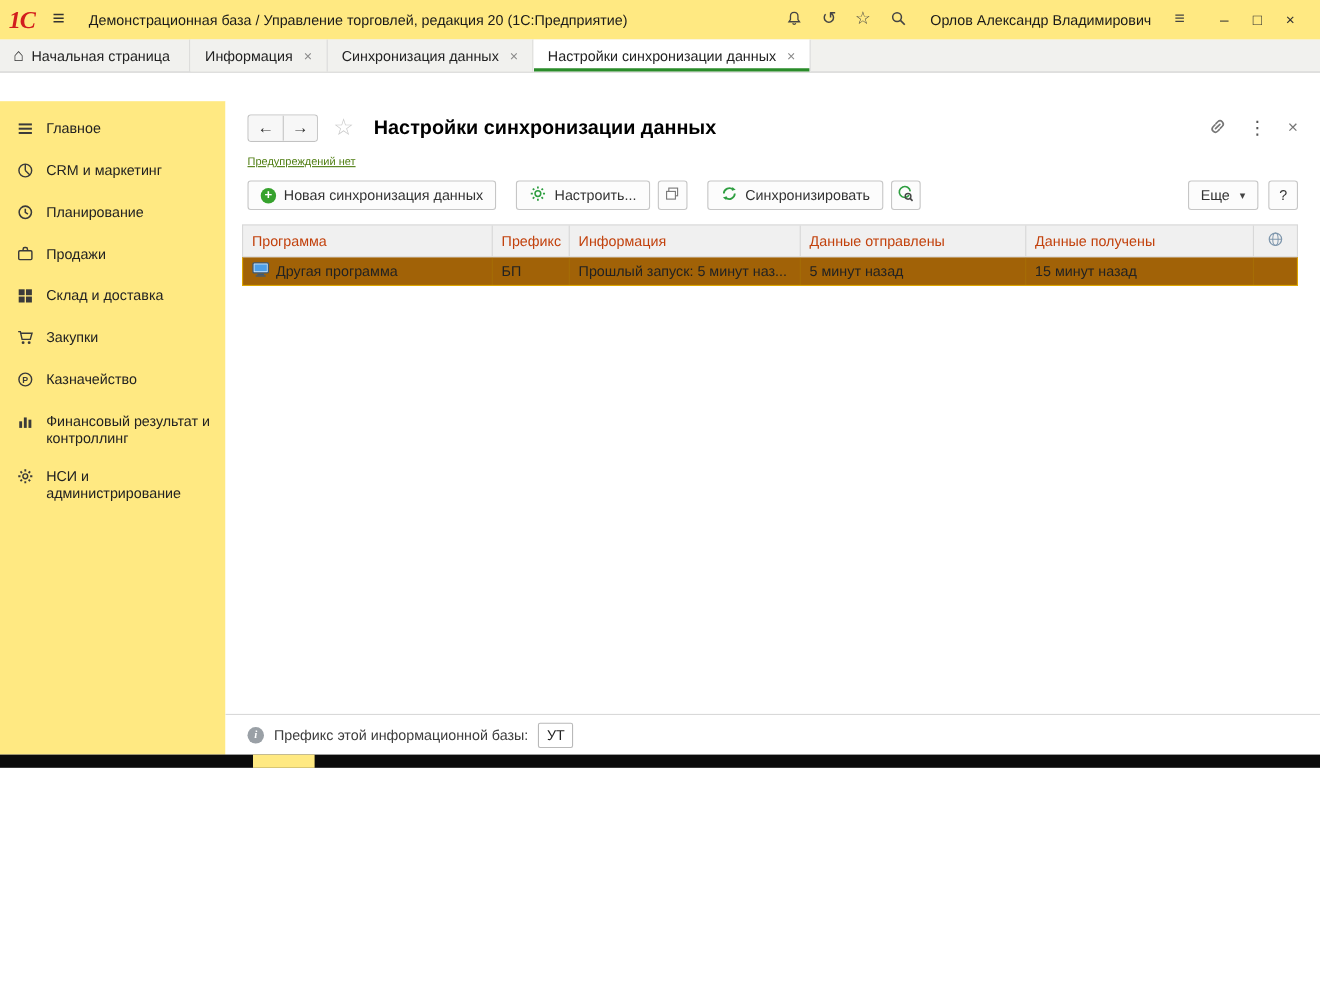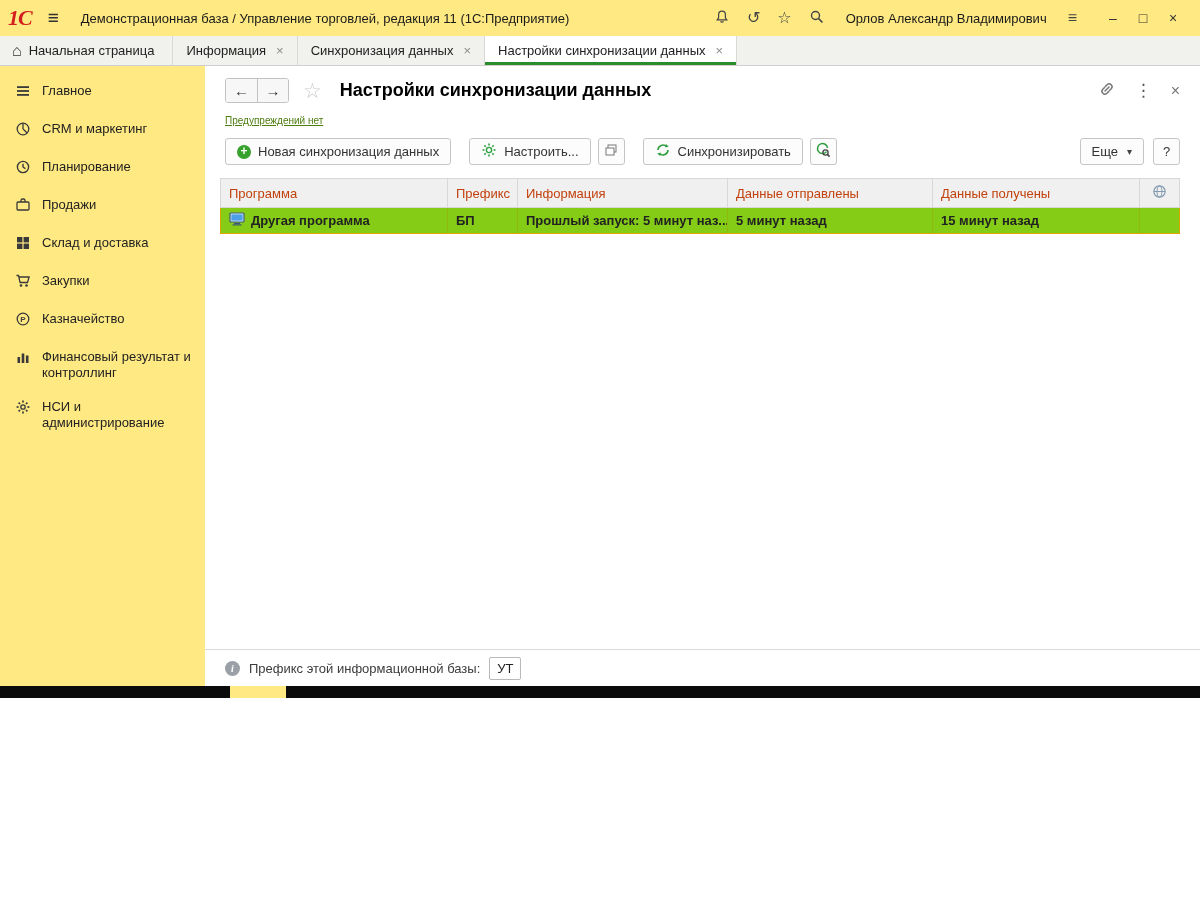--- a/index.html
+++ b/index.html
@@ -20,21 +20,21 @@
 
   
   .tabbar { height:30px; background:#f1f1ee; display:flex; border-bottom:1px solid #cfcfcf; flex:0 0 auto; }
   .home-tab { display:flex; align-items:center; gap:7px; padding:0 18px 0 12px; font-size:13px; color:#222; border-right:1px solid #d8d8d6; cursor:default; }
   .home-glyph { font-size:16px; color:#333; }
   .tab { display:flex; align-items:center; gap:10px; padding:0 13px; font-size:13px; color:#222; border-right:1px solid #d8d8d6; background:#f1f1ee; cursor:default; }
   .tab .x { color:#8a8a8a; font-size:13px; }
   .tab.active { background:#fff; box-shadow: inset 0 -3px 0 0 #2a8c2a; }
 
   
-  .body-row { flex:1; display:flex; min-height:0; }
+  .body-row { flex:1; display:flex; min-height:0;margin-top:26px; }
   .sidebar { width:205px; background:#ffe982; padding-top:8px; overflow:hidden; flex:0 0 auto; }
   .sidebar-item { display:flex; align-items:flex-start; gap:11px; padding:9px 8px 9px 15px; font-size:13px; line-height:16px; color:#222; cursor:default; }
   .sidebar-item svg { flex:0 0 auto; }
 
   .content { flex:1; background:#fff; display:flex; flex-direction:column; min-width:0; }
 
   
   .nav-row { display:flex; align-items:center; padding:12px 20px 0 20px; gap:10px; }
   .nav-btn-group { display:flex; border:1px solid #c2c2c2; border-radius:3px; overflow:hidden; }
   .nav-btn { width:31px; height:23px; display:flex; align-items:center; justify-content:center; background:#f7f7f7; font-size:15px; color:#333; cursor:default; }
@@ -55,21 +55,21 @@
   .sp-lg { width:18px; flex:0 0 auto; } .sp-sm { width:7px; flex:0 0 auto; }
   .toolbar-right { margin-left:auto; display:flex; gap:9px;padding-left:20px; }
   .plus-circle { width:14px; height:14px; border-radius:50%; background:#36a22d; color:#fff; font-size:12px; line-height:13px; text-align:center; font-weight:bold; flex:0 0 auto; }
   .more-arrow { font-size:10px; color:#444; margin-left:2px; }
 
   
   .table { margin:13px 20px 0 15px; }
   .thead { display:flex; border:1px solid #d8d8d8; background:#f0f0f0; }
   .th { height:28px; display:flex; align-items:center; padding:0 8px; border-right:1px solid #d8d8d8; font-size:13px; color:#c2410c; white-space:nowrap; overflow:hidden; }
   .th.last { border-right:none; justify-content:center; padding:0; }
-  .trow { display:flex; background:#84cc16; border:1px solid #dda500; border-top:none; cursor:default;font-weight:bold; }
+  .trow { display:flex; background:#a16207; border:1px solid #dda500; border-top:none; cursor:default; }
   .td { height:25px; display:flex; align-items:center; gap:6px; padding:0 8px; font-size:13px; color:#222; border-right:1px solid rgba(180,140,0,.28); white-space:nowrap; overflow:hidden; }
   .td.last { border-right:none; }
   .c0 { width:227px; flex:0 0 auto; } .c1 { width:70px; flex:0 0 auto; }
   .c2 { width:210px; flex:0 0 auto; } .c3 { width:205px; flex:0 0 auto; }
   .c4 { width:207px; flex:0 0 auto; } .c5 { width:38px; flex:0 0 auto; }
 
   
   .content-footer { margin-top:auto; border-top:1px solid #d9d9d9; height:37px; display:flex; align-items:center; gap:9px; padding:0 20px; flex:0 0 auto; }
   .info-circle { width:15px; height:15px; border-radius:50%; background:#9aa0a6; color:#fff; font-size:10px; font-weight:bold; font-style:italic; display:flex; align-items:center; justify-content:center; font-family:"Liberation Serif","DejaVu Serif",serif; flex:0 0 auto; }
   .footer-label { font-size:13px; color:#3c3c3c; }
@@ -80,21 +80,21 @@
   .taskbar-accent { position:absolute; left:230px; top:0; width:56px; height:100%; background:#ffe982; }
 </style>
 </head>
 <body>
 
 <div class="screen">
 
   <header class="titlebar">
     <span class="logo">1С</span>
     <span class="hamburger">≡</span>
-    <span class="win-title">Демонстрационная база / Управление торговлей, редакция 11  (1С:Предприятие)</span>
+    <span class="win-title">Демонстрационная база / Управление торговлей, редакция 20  (1С:Предприятие)</span>
     <div class="tb-right">
       <span>
         <svg width="16" height="16" viewBox="0 0 16 16">
             <path d="M8 2.2c-2.2 0-3.4 1.6-3.4 3.6v3L3.2 10.8h9.6l-1.4-2V5.8c0-2-1.2-3.6-3.4-3.6z" fill="none" stroke="#444" stroke-width="1.2"></path>
             <path d="M6.6 12.2a1.5 1.5 0 0 0 2.8 0" fill="none" stroke="#444" stroke-width="1.2"></path>
           </svg>
       </span>
       <span class="tb-glyph">↺</span>
       <span class="tb-glyph">☆</span>
       <span>

